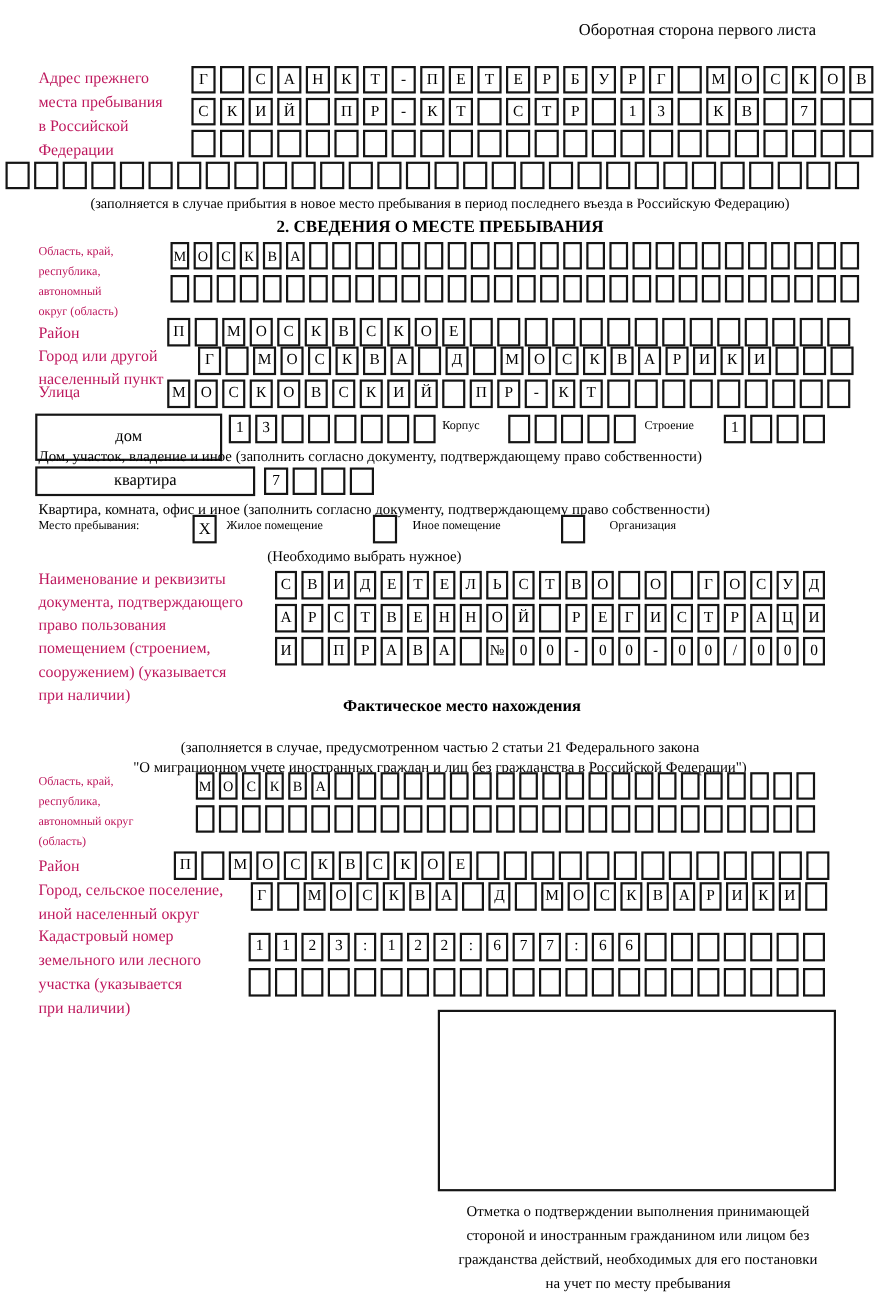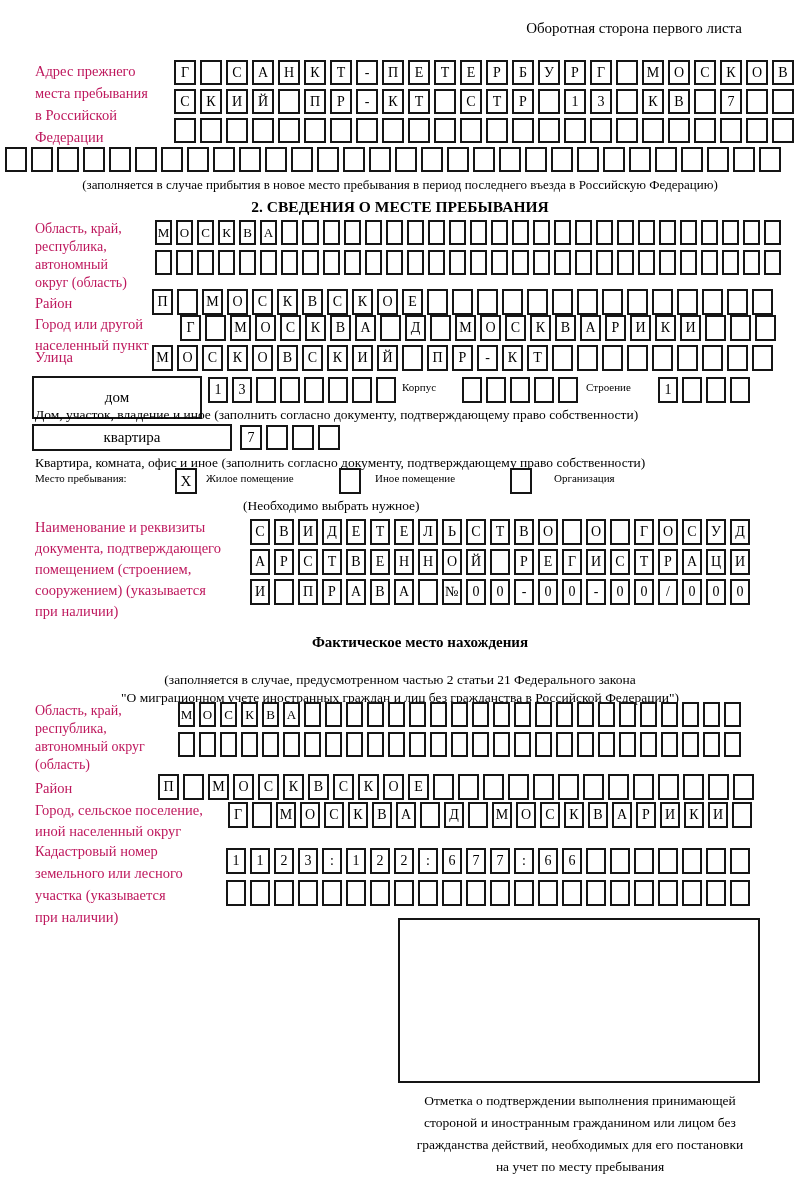--- a/index.html
+++ b/index.html
@@ -3,21 +3,21 @@
 <meta charset="utf-8">
 <style>
   html,body{margin:0;padding:0;background:#ffffff;}
   body{width:800px;height:1180px;overflow:hidden;color:#000;
        font-family:"Liberation Serif", serif;}
   #form{position:relative;width:800px;height:1180px;background:#fff;}
 
   .abs{position:absolute;}
   .lbl{font-size:14.5px;line-height:22px;color:#be185d;}
   .lbl-line{white-space:nowrap;}
-  .tight .lbl-line{line-height:18px;font-size:14px;}
+  .tight .lbl-line{line-height:18px;font-size:11px;}
   .med .lbl-line{line-height:21px;}
   .wide .lbl-line{line-height:22px;}
 
   .note{font-size:13px;text-align:center;width:800px;}
   .title{font-size:15.5px;font-weight:bold;text-align:center;width:800px;}
 
   .cellrow{position:absolute;display:flex;gap:4px;}
   .cell{box-sizing:border-box;border:2px solid #151515;background:#fff;
         display:flex;align-items:center;justify-content:center;
         font-family:"Liberation Serif", serif;}
@@ -365,20 +365,21 @@
   <div class="abs opt-label" style="left:206px;top:472px;">Жилое помещение</div>
   <div class="checkbox" style="left:339px;top:468px;"></div>
   <div class="abs opt-label" style="left:375px;top:472px;">Иное помещение</div>
   <div class="checkbox" style="left:510px;top:468px;"></div>
   <div class="abs opt-label" style="left:554px;top:472px;">Организация</div>
   <div class="abs" style="left:243px;top:498px;font-size:13.5px;">(Необходимо выбрать нужное)</div>
 
   <div class="abs lbl med" style="left:35px;top:517px;">
     <div class="lbl-line">Наименование и реквизиты</div>
     <div class="lbl-line">документа, подтверждающего</div>
+    <div class="lbl-line">право пользования</div>
     <div class="lbl-line">помещением (строением,</div>
     <div class="lbl-line">сооружением) (указывается</div>
     <div class="lbl-line">при наличии)</div>
   </div>
   <div class="cellrow cc" style="left:250px;top:519px;">
       <span class="cell">С</span>
       <span class="cell">В</span>
       <span class="cell">И</span>
       <span class="cell">Д</span>
       <span class="cell">Е</span>

